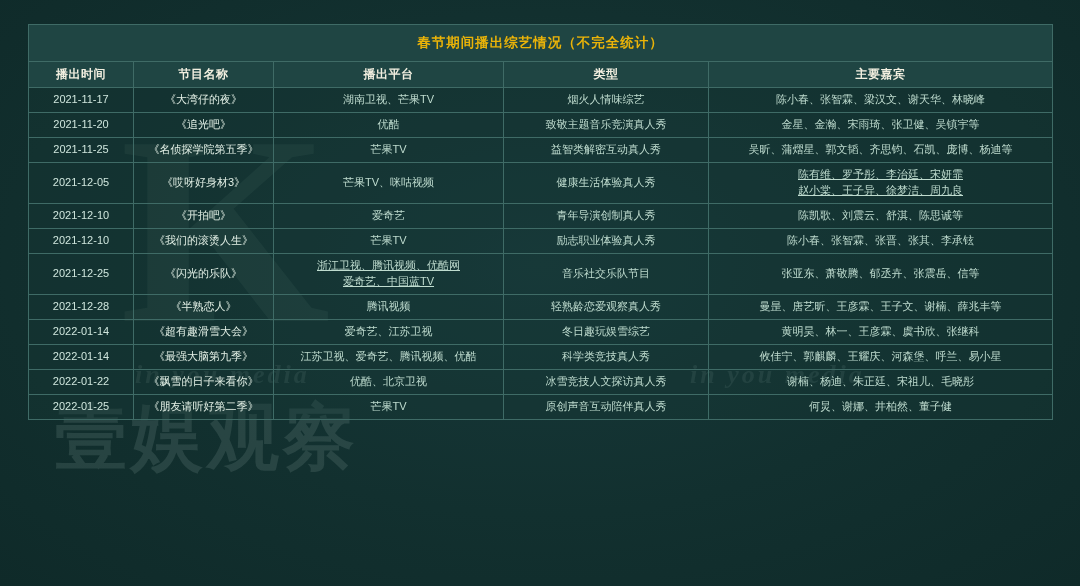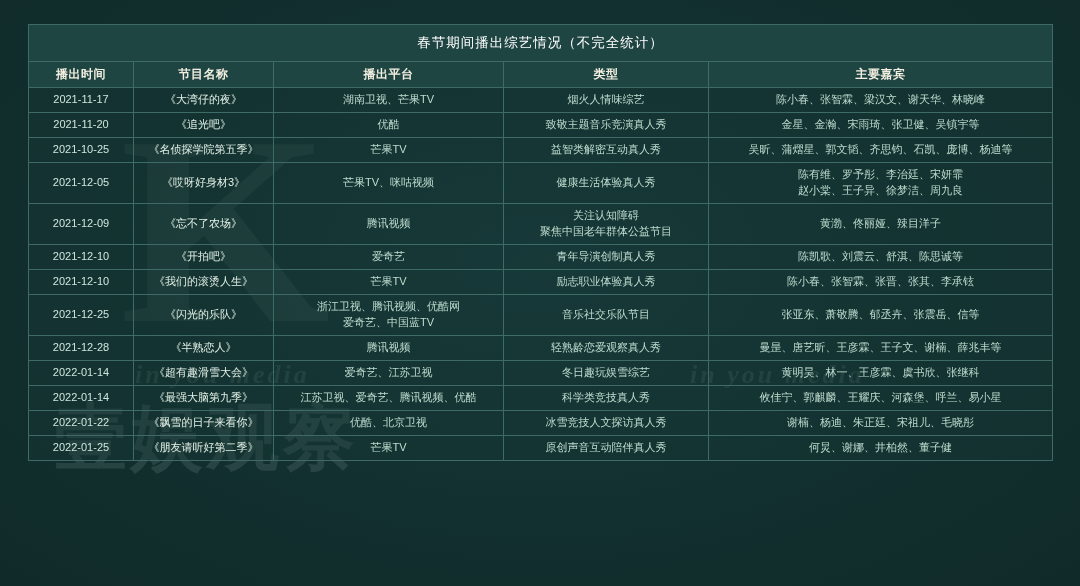--- a/index.html
+++ b/index.html
@@ -70,23 +70,23 @@
     z-index: 5;
   }
   table {
     width: 100%;
     border-collapse: collapse;
     table-layout: fixed;
   }
   caption {
     caption-side: top;
     background: #1f4543;
-    color: #ffffff;
+    color: #eab308;
     font-size: 13.5px;
-    font-weight: normal;
+    font-weight: bold;
     padding: 9px 4px 9px;
     letter-spacing: 1px;
     border: 1px solid #3f6b66;
     border-bottom: none;
   }
   th, td {
     border: 1px solid #3f6b66;
     text-align: center;
     vertical-align: middle;
     color: #cfe6dd;
@@ -108,21 +108,21 @@
   td.c-time { color: #cfe6dd; }
   td.c-name { color: #e3f0e6; margin-top: 29px; }
   td.c-plat { color: #bfdccf; margin-top: 40px; }
   td.c-type { color: #bfdccf; }
   td.c-guest { color: #bfdccf; }
   .col-time  { width: 105px; }
   .col-name  { width: 140px; }
   .col-plat  { width: 230px; }
   .col-type  { width: 205px; }
   .col-guest { width: 344px; }
-  .two-line { white-space: pre-line; }
+  .two-line { white-space: pre-line; text-decoration: underline; }
 </style>
 </head>
 <body>
 
 <div id="stage">
 
   <div class="wm wm-k">K</div>
   <div class="wm wm-en-left">in you media</div>
   <div class="wm wm-en-right">in you media</div>
   <div class="wm wm-cn-left">壹娱观察</div>
@@ -155,43 +155,35 @@
             <td class="c-guest">陈小春、张智霖、梁汉文、谢天华、林晓峰</td>
           </tr>
           <tr>
             <td class="c-time">2021-11-20</td>
             <td class="c-name">《追光吧》</td>
             <td class="c-plat">优酷</td>
             <td class="c-type">致敬主题音乐竞演真人秀</td>
             <td class="c-guest">金星、金瀚、宋雨琦、张卫健、吴镇宇等</td>
           </tr>
           <tr>
-            <td class="c-time">2021-10-25</td>
+            <td class="c-time">2021-11-25</td>
             <td class="c-name">《名侦探学院第五季》</td>
             <td class="c-plat">芒果TV</td>
             <td class="c-type">益智类解密互动真人秀</td>
             <td class="c-guest">吴昕、蒲熠星、郭文韬、齐思钧、石凯、庞博、杨迪等</td>
           </tr>
           <tr>
             <td class="c-time">2021-12-05</td>
             <td class="c-name">《哎呀好身材3》</td>
             <td class="c-plat">芒果TV、咪咕视频</td>
             <td class="c-type">健康生活体验真人秀</td>
             <td class="c-guest two-line">陈有维、罗予彤、李治廷、宋妍霏
 赵小棠、王子异、徐梦洁、周九良</td>
           </tr>
           <tr>
-            <td class="c-time">2021-12-09</td>
-            <td class="c-name">《忘不了农场》</td>
-            <td class="c-plat">腾讯视频</td>
-            <td class="c-type two-line">关注认知障碍
-聚焦中国老年群体公益节目</td>
-            <td class="c-guest">黄渤、佟丽娅、辣目洋子</td>
-          </tr>
-          <tr>
             <td class="c-time">2021-12-10</td>
             <td class="c-name">《开拍吧》</td>
             <td class="c-plat">爱奇艺</td>
             <td class="c-type">青年导演创制真人秀</td>
             <td class="c-guest">陈凯歌、刘震云、舒淇、陈思诚等</td>
           </tr>
           <tr>
             <td class="c-time">2021-12-10</td>
             <td class="c-name">《我们的滚烫人生》</td>
             <td class="c-plat">芒果TV</td>

